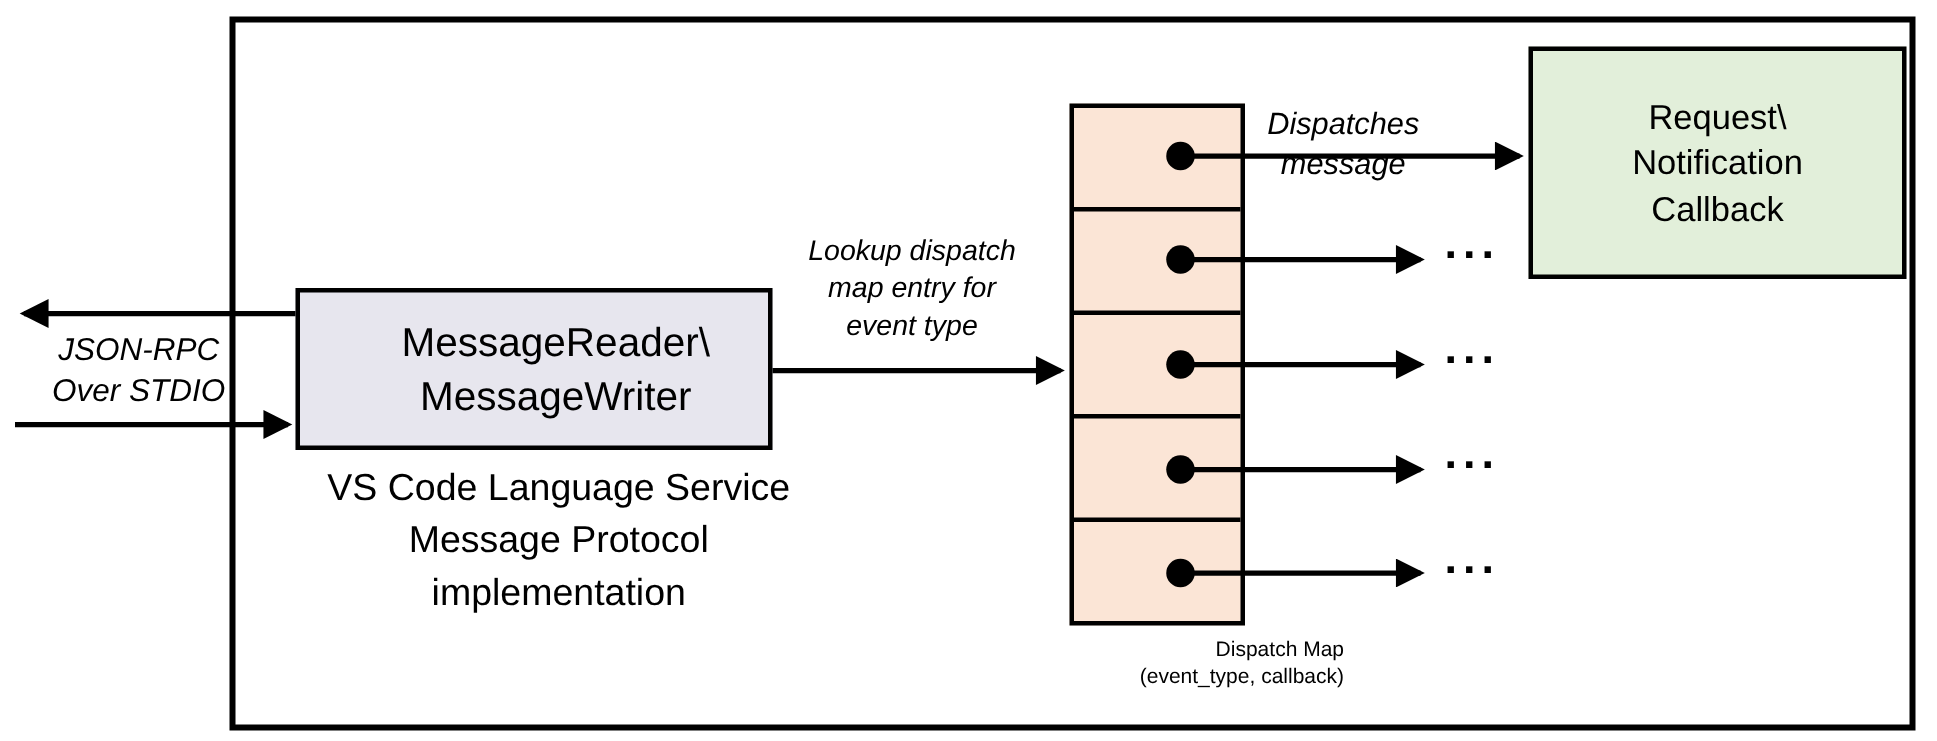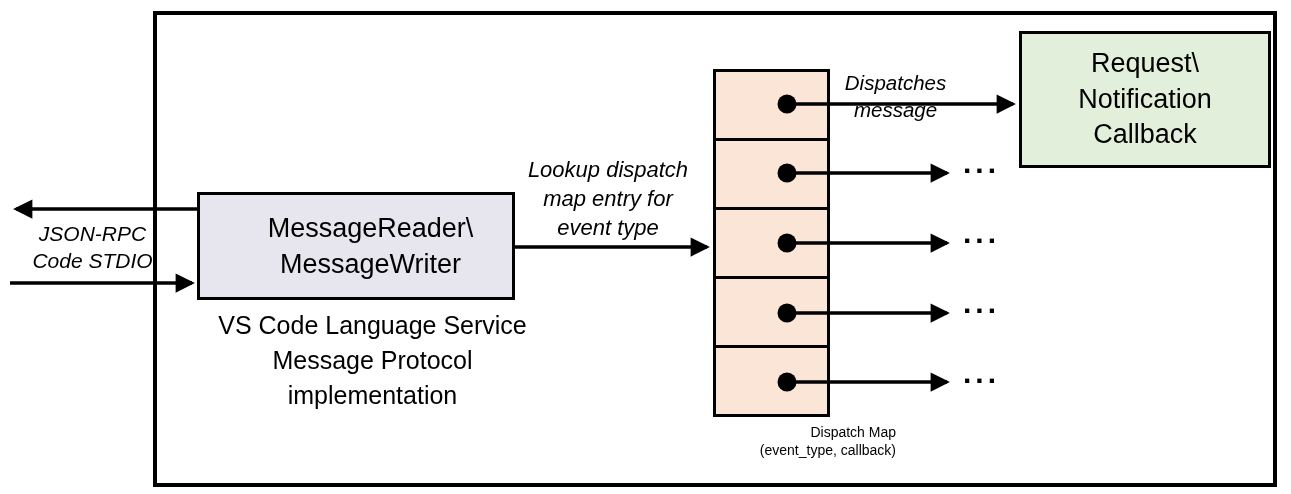--- a/index.html
+++ b/index.html
@@ -53,21 +53,21 @@
 
   
   #io-label {
     left: 30px; top: 220px; width: 125px;
     font-size: 21px; line-height: 1.3; text-align: center;
   }
 
   
   #lookup-label {
     left: 518px; top: 155px; width: 180px;
-    font-size: 22px; line-height: 1.32; text-align: center;
+    font-size: 19px; line-height: 1.32; text-align: center;
   }
 
   
   #dispatch-map {
     left: 713px; top: 69px; width: 117px; height: 348px;
     border: 3px solid #000;
     background: #fbe5d6;
     display: flex; flex-direction: column;
   }
   .dispatch-cell { flex: 1; border-bottom: 3px solid #000; }
@@ -79,25 +79,25 @@
   }
 
   
   #dispatches-label {
     left: 833px; top: 40px; width: 125px;
     font-size: 20.5px; line-height: 1.32; text-align: center; margin-top: 29px;
   }
 
   
   #callback-box {
-    left: 1019px; top: 31px; width: 252px; height: 137px;
+    left: 1019px; top: 31px; width: 252px; height: 155px;
     background: #e2efda;
     border: 3px solid #000;
     display: flex; align-items: center; justify-content: center;
-    font-size: 27px; line-height: 1.32; text-align: center;
+    font-size: 23px; line-height: 1.32; text-align: center;
   }
 
   
   #callbacks-note {
     left: 1014px; top: 188px; width: 264px;
     font-size: 20.5px; line-height: 1.38; text-align: center;
   }
 
   
   .ellipsis {
@@ -122,21 +122,21 @@
 </style>
 </head>
 <body>
 
 <div id="canvas">
 
   <div id="outer-box" class="abs"></div>
 
 
   <div id="io-label" class="abs ml italic">JSON-RPC
-Code STDIO</div>
+Over STDIO</div>
 
   <div id="msg-box" class="abs">
     <div class="ml">MessageReader\
 MessageWriter</div>
   </div>
   <div id="msg-caption" class="abs ml">VS Code Language Service
 Message Protocol implementation</div>
 
   <div id="lookup-label" class="abs ml italic">Lookup dispatch
 map entry for

